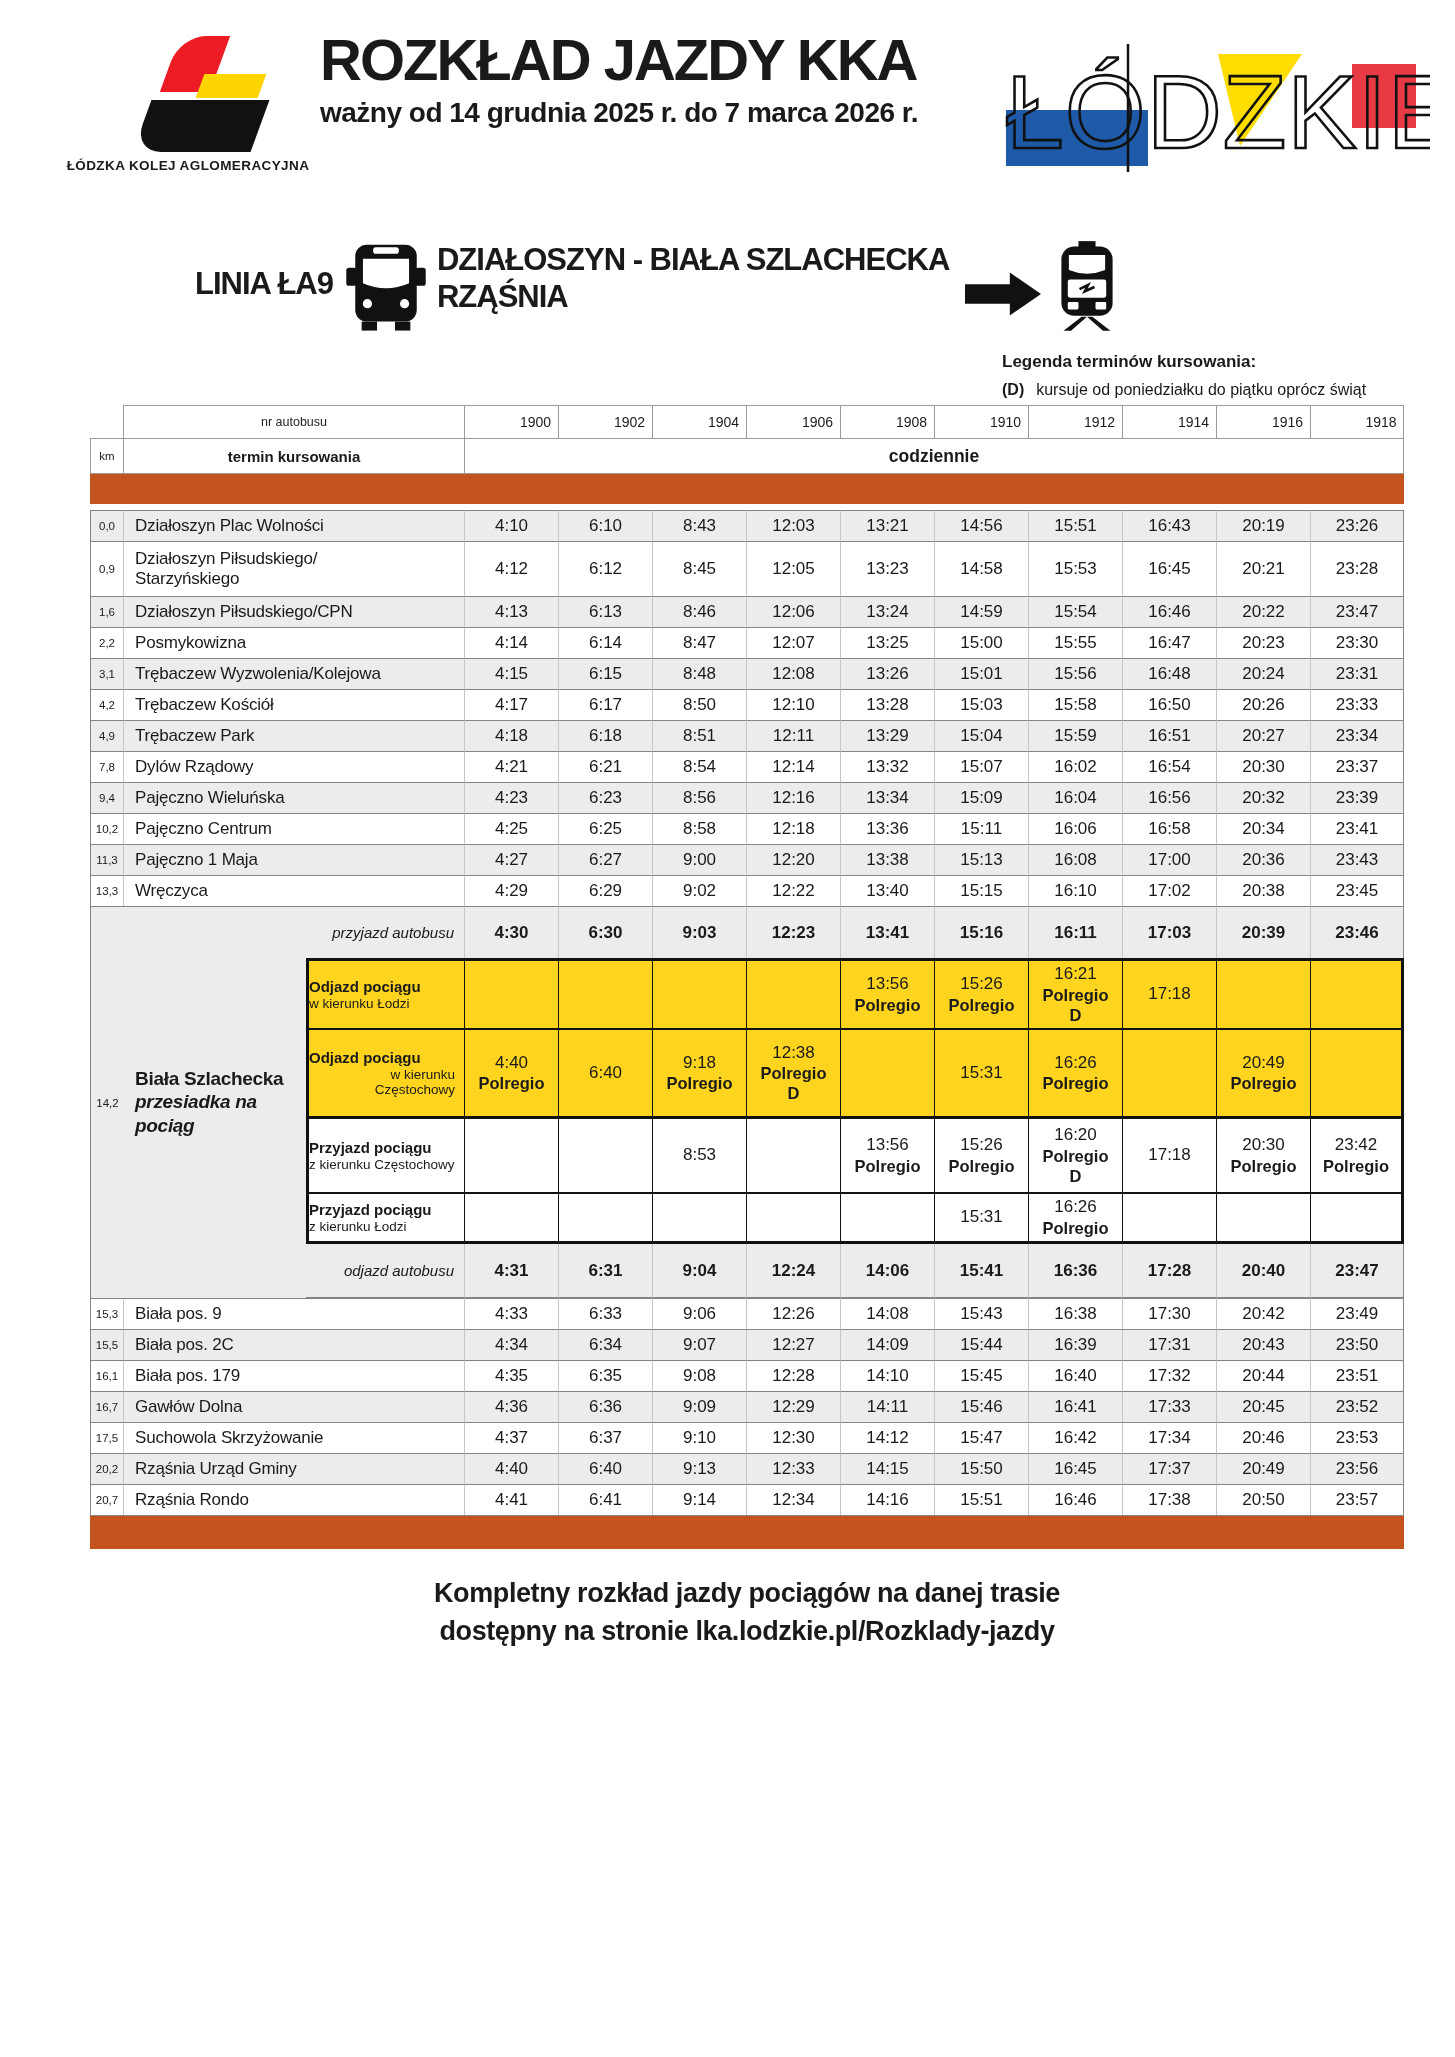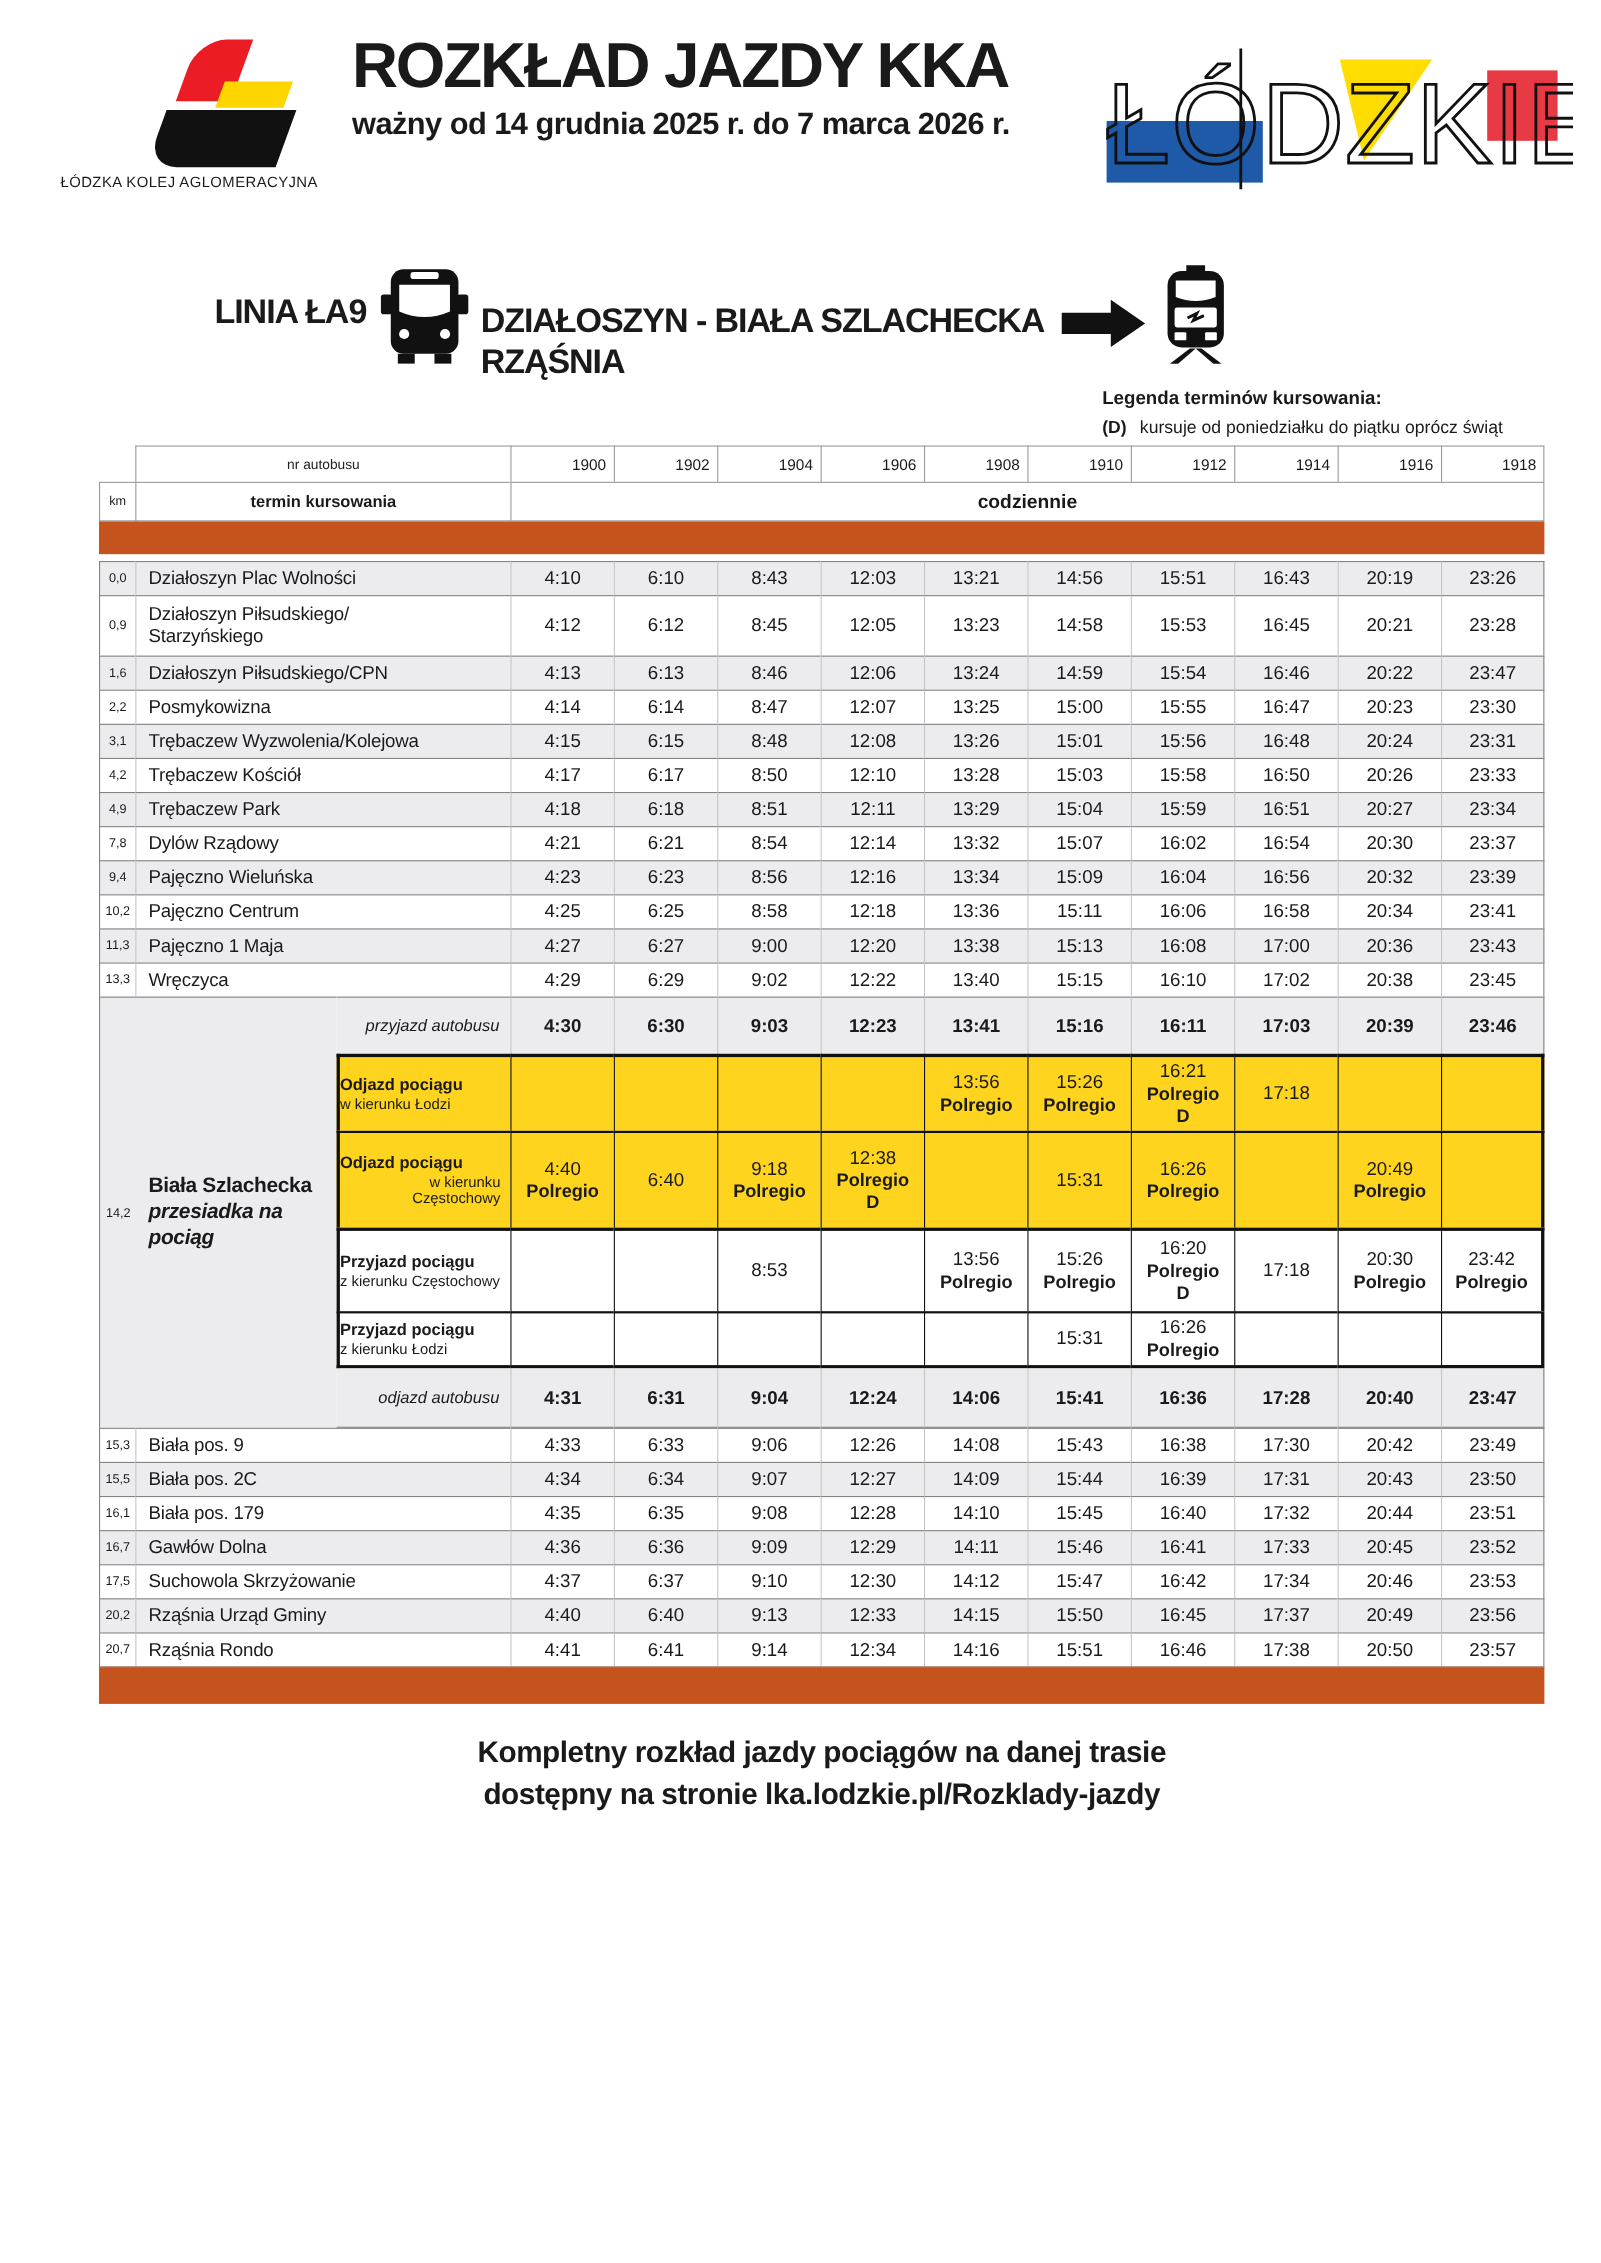--- a/index.html
+++ b/index.html
@@ -14,31 +14,31 @@
   *{box-sizing:border-box;margin:0;padding:0;}
   body{background:#fff;font-family:"Liberation Sans","DejaVu Sans",sans-serif;color:var(--ink);}
   .page{width:1455px;height:2057px;background:#fff;position:relative;overflow:hidden;}
 
   
   .header{position:relative;height:405px;}
   .lka-logo{position:absolute;left:112px;top:36px;width:180px;height:118px;}
   .lka-red{position:absolute;left:58px;top:0;width:50px;height:56px;background:#EC1C24;transform:skewX(-20deg);border-top-left-radius:26px;}
   .lka-yellow{position:absolute;left:88px;top:38px;width:62px;height:24px;background:#FFD500;transform:skewX(-20deg);}
   .lka-black{position:absolute;left:30px;top:64px;width:118px;height:52px;background:#111;transform:skewX(-20deg);border-bottom-left-radius:28px;}
-  .brand-caption{position:absolute;left:42px;top:158px;width:260px;text-align:center;font-size:13.5px;font-weight:400;letter-spacing:.4px;}
+  .brand-caption{position:absolute;left:58px;top:158px;width:260px;text-align:center;font-size:13.5px;font-weight:700;letter-spacing:.4px;}
   .title-block{position:absolute;left:320px;top:30px;}
   .title{font-size:58px;font-weight:800;letter-spacing:-2px;line-height:1.05;}
   .subtitle{font-size:28px;font-weight:700;margin-top:6px;letter-spacing:-.5px;}
   .lodzkie-logo{position:absolute;left:1000px;top:36px;width:430px;height:152px;}
 
   
   .line-row{position:absolute;left:195px;top:240px;display:flex;align-items:flex-start;}
   .line-label{font-size:31px;font-weight:800;margin-top:26px;letter-spacing:-1px;white-space:nowrap;}
   .bus-icon{margin:2px 10px 0 12px;}
-  .route-block{margin-top:34px;}
+  .route-block{margin-top:2px;}
   .route-l1,.route-l2{font-size:31px;font-weight:800;letter-spacing:-1px;line-height:1.18;white-space:nowrap;}
   .arrow-icon{margin:32px 14px 0 16px;}
   .train-icon{margin:0 8px 0 0;}
   .dest-block{margin-top:16px;}
 
   
   .legend{position:absolute;left:1002px;top:352px;}
   .legend-title{font-size:17px;font-weight:700;}
   .legend-line{display:flex;gap:12px;margin-top:9px;align-items:baseline;}
   .legend-symbol{font-size:16px;font-weight:700;}

